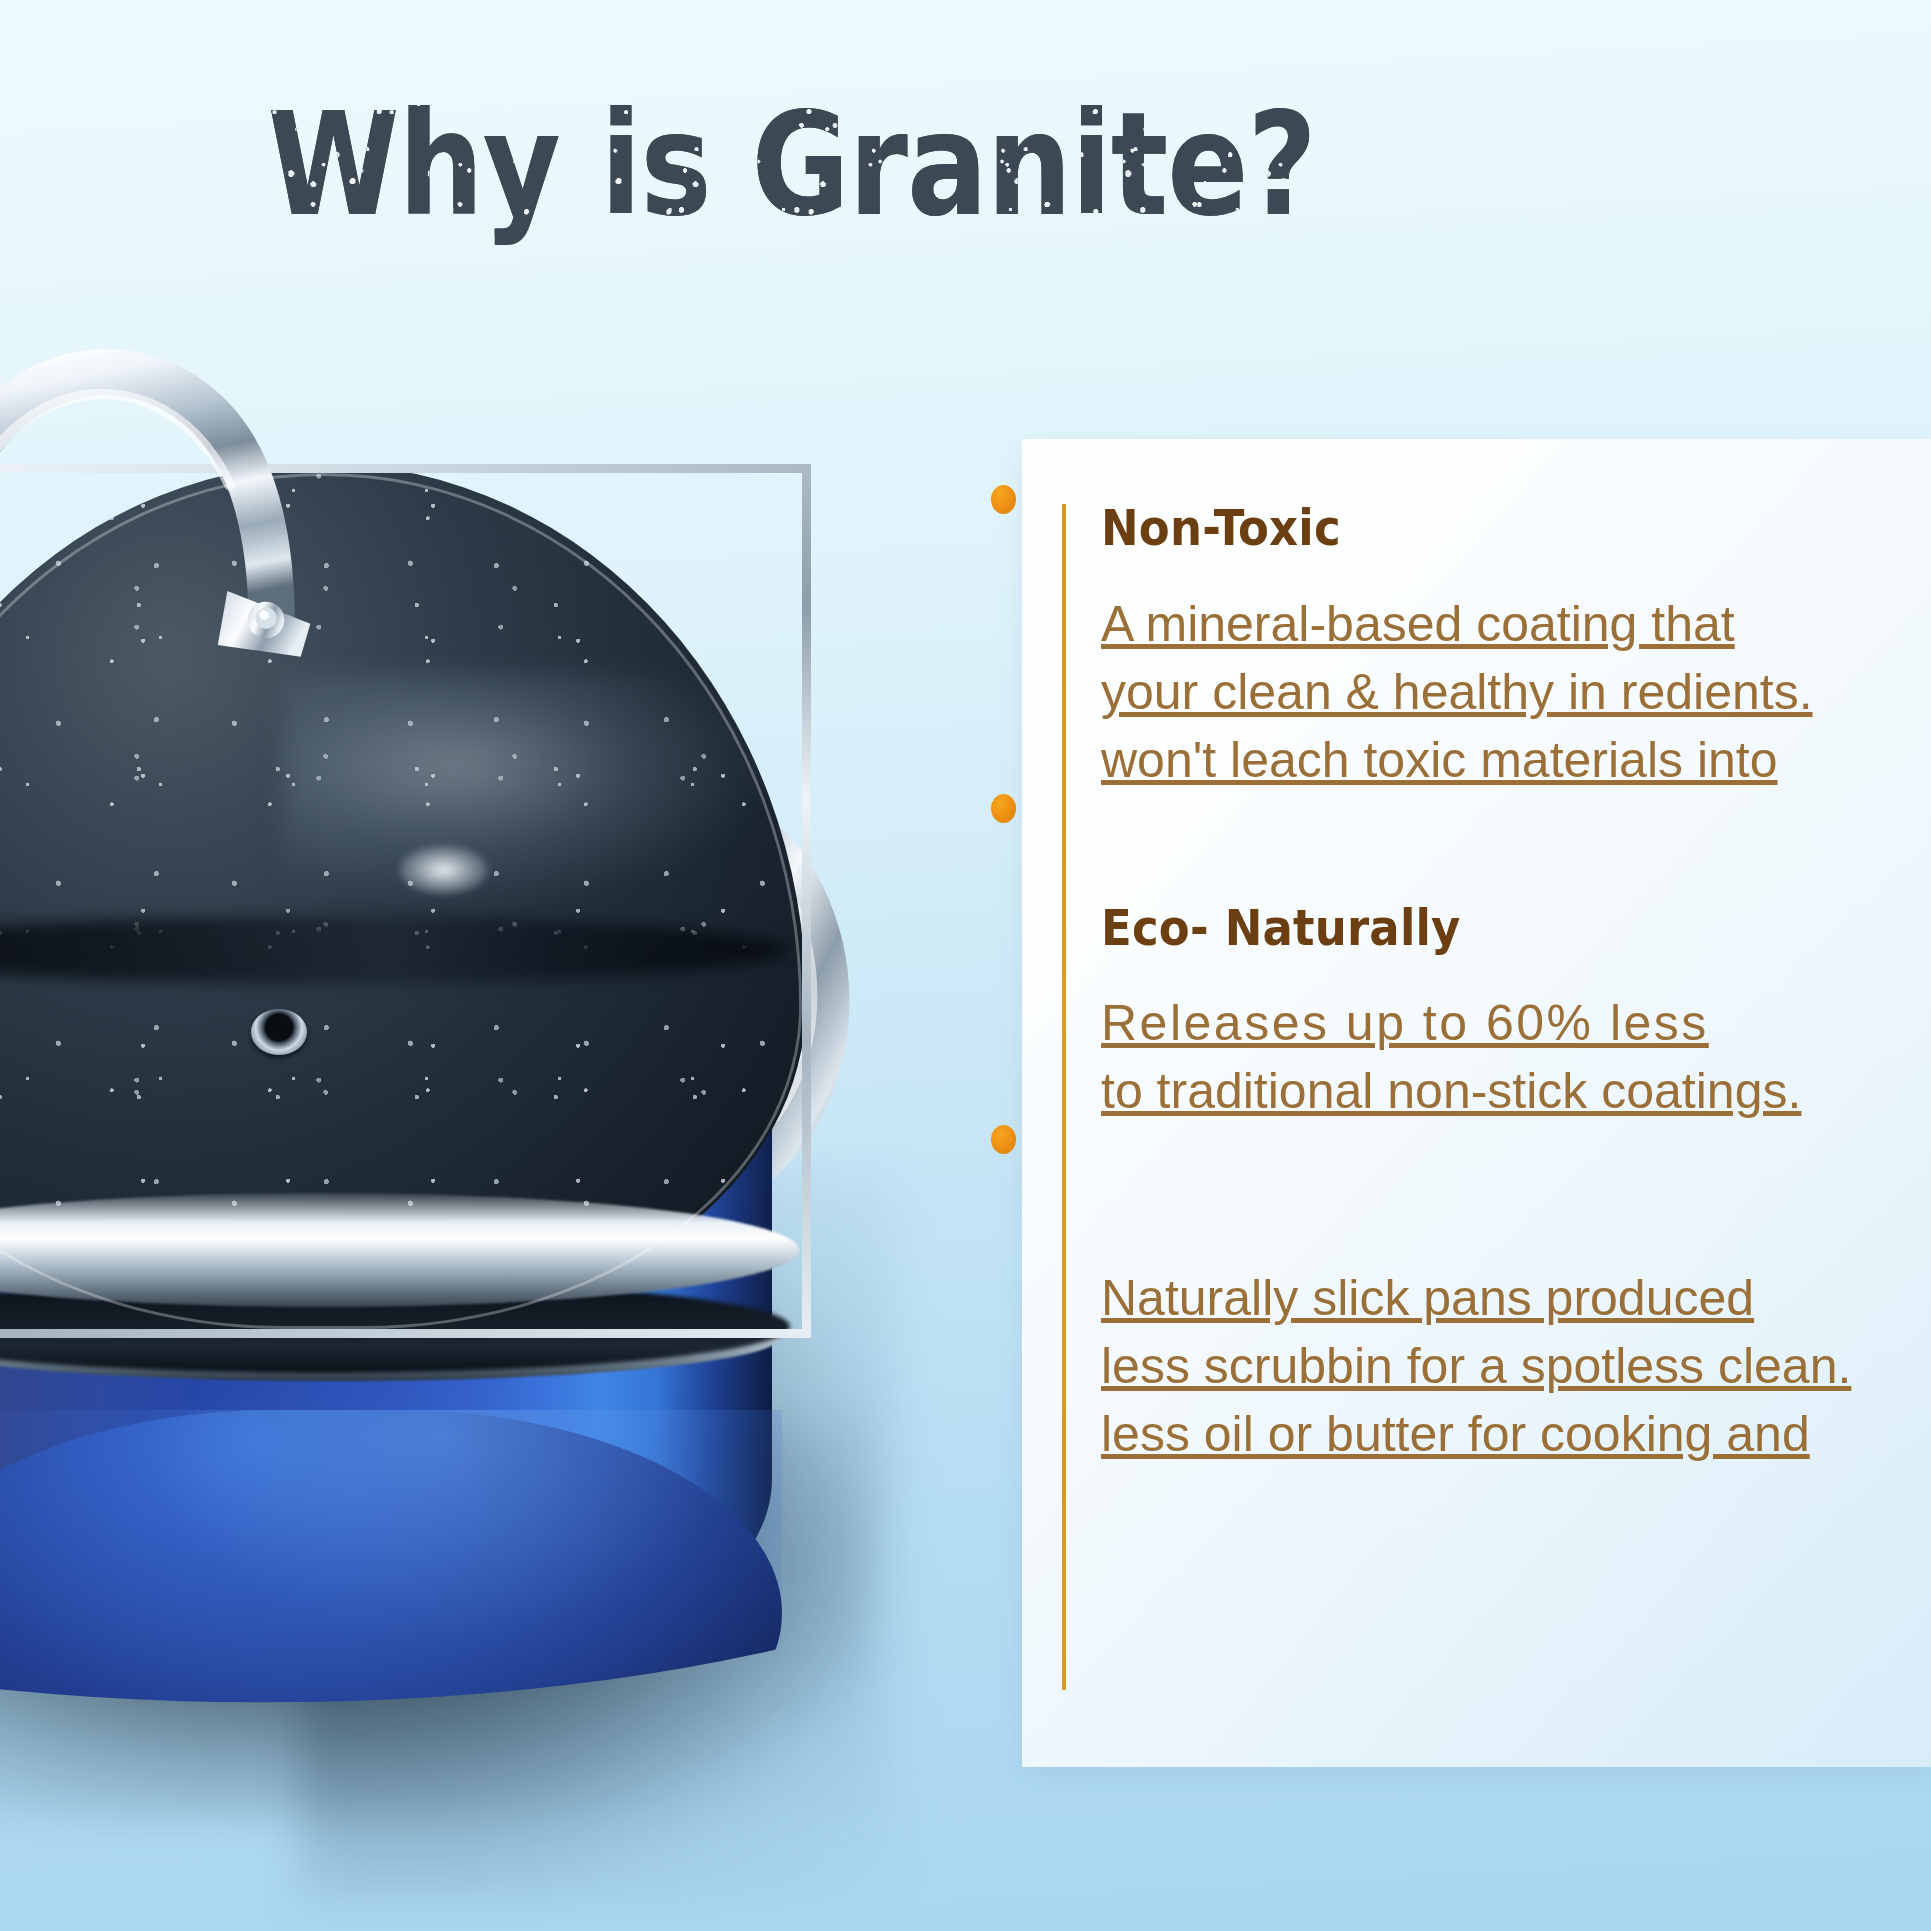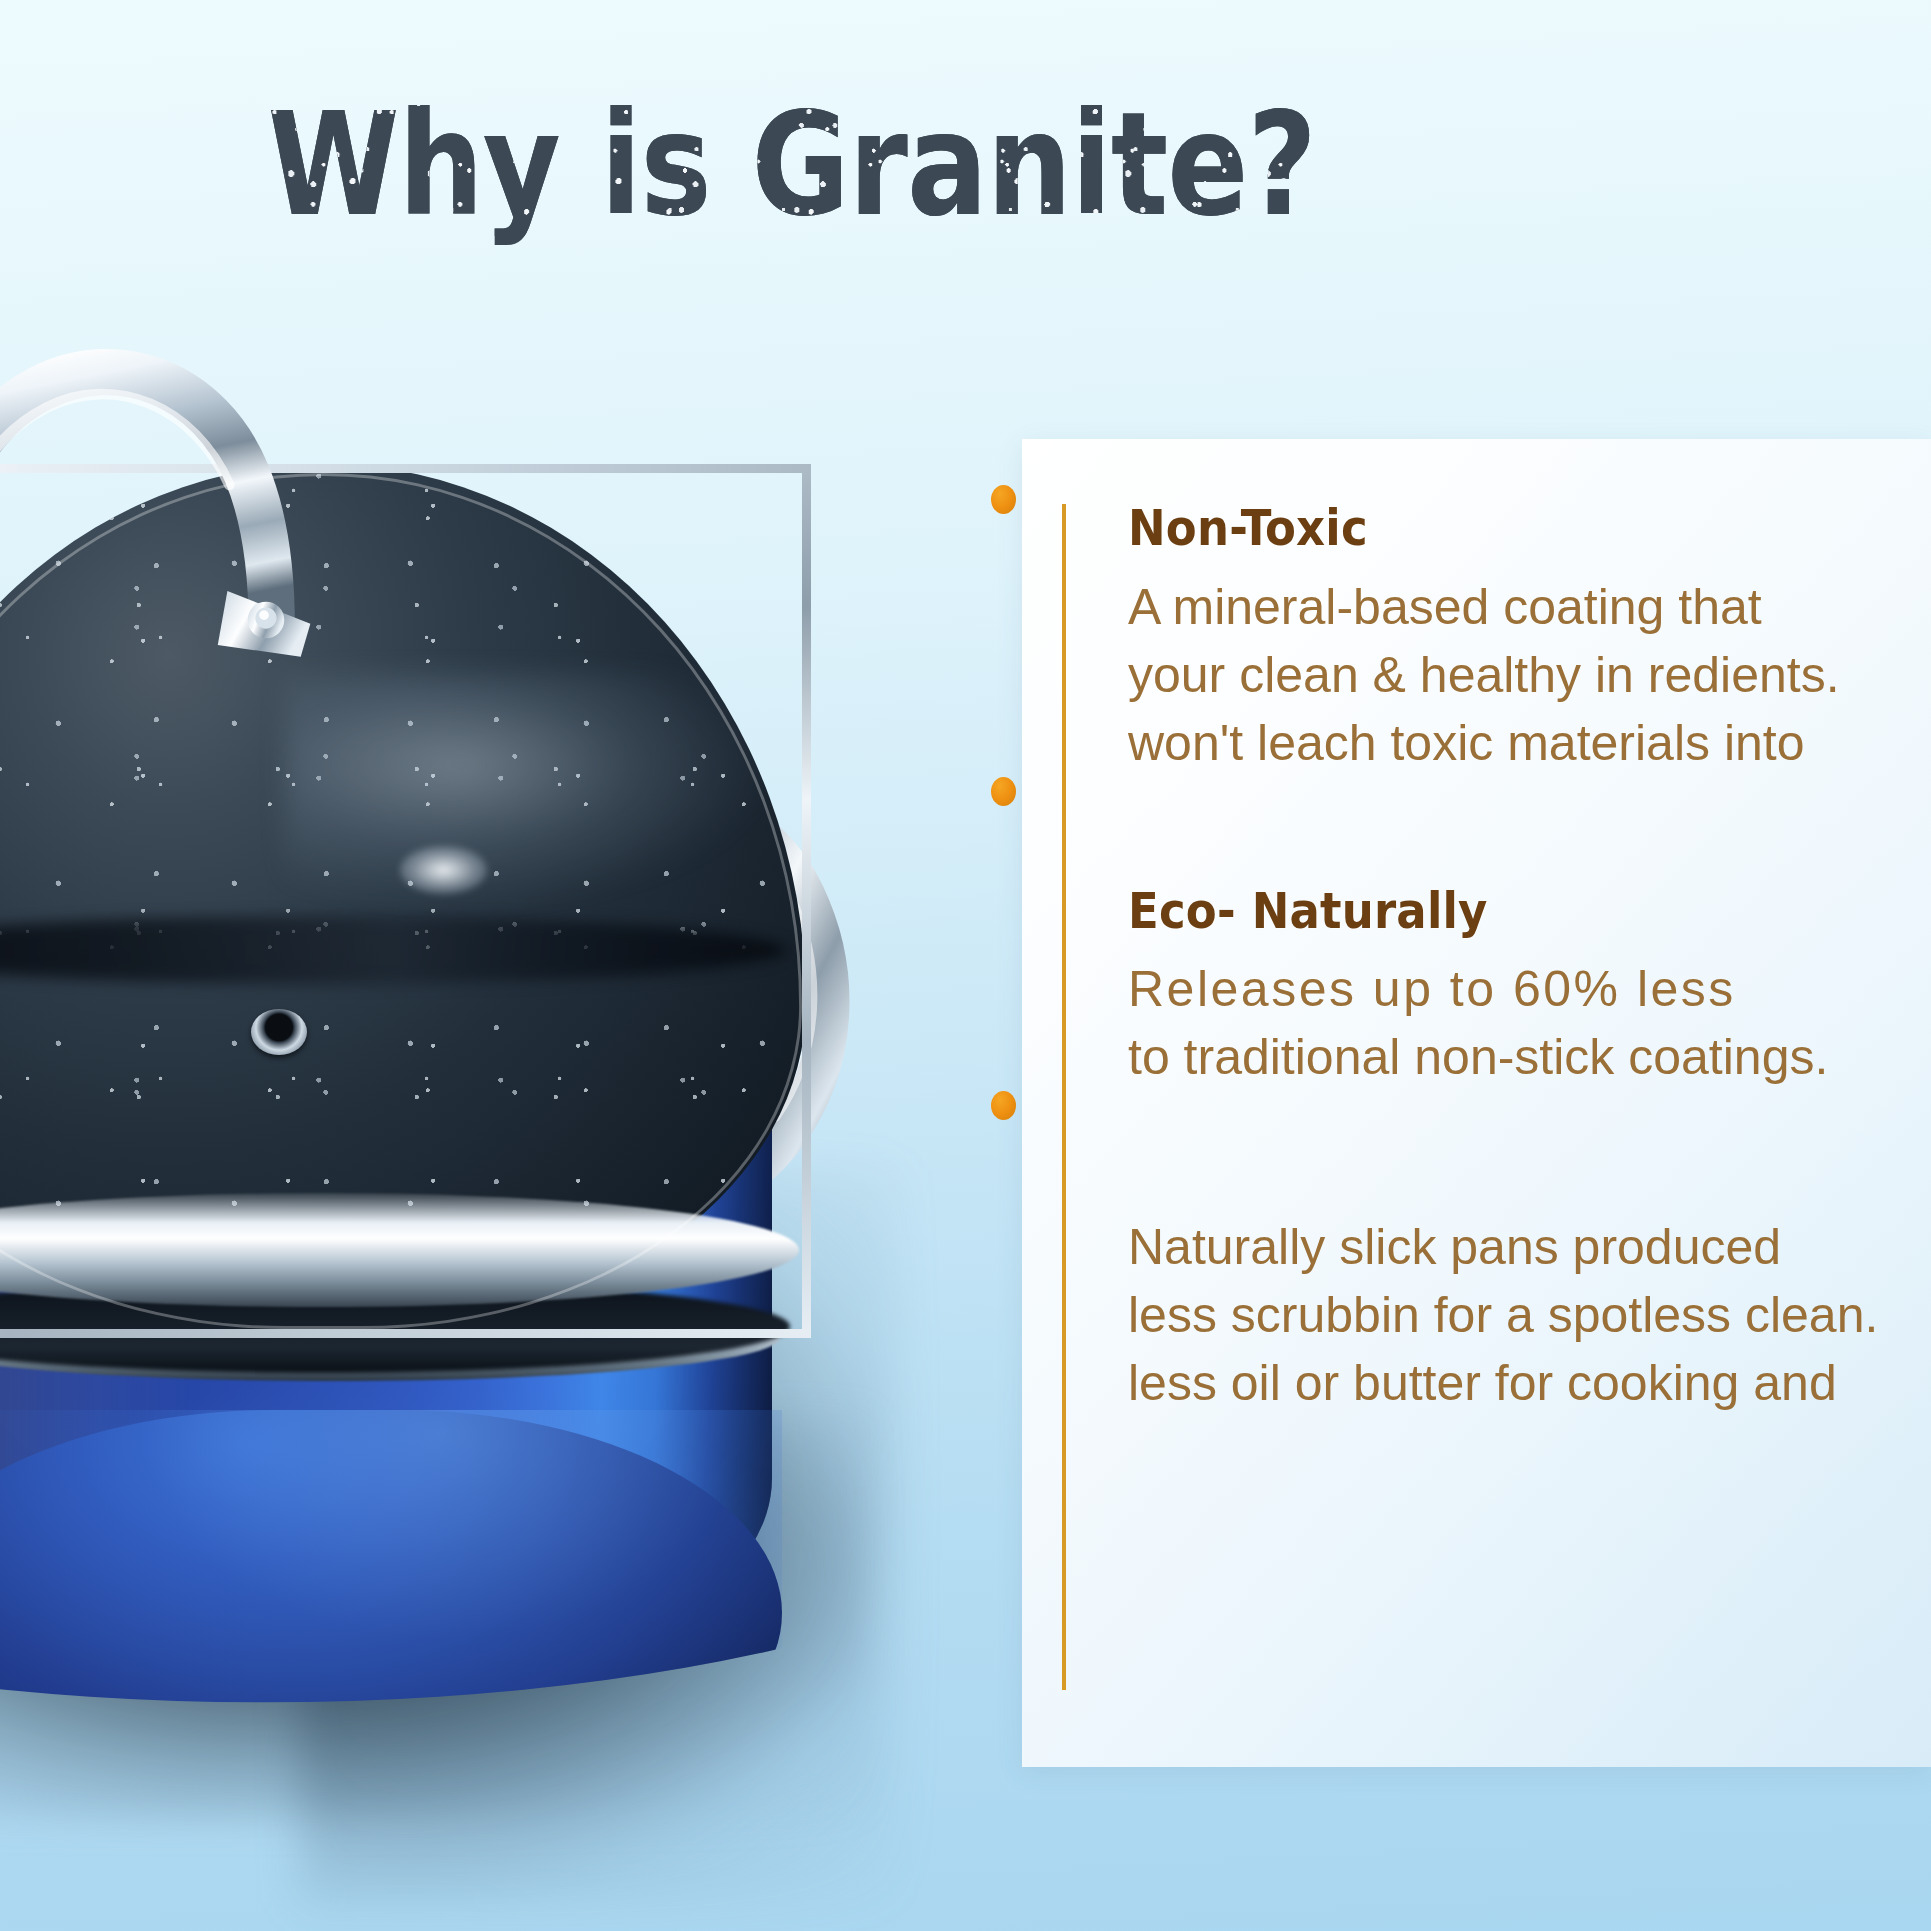--- a/index.html
+++ b/index.html
@@ -230,21 +230,21 @@
     position:absolute; left:1022px; top:439px; width:910px; height:1328px;
     background:linear-gradient(128deg,
       rgba(255,255,255,.985) 0%, rgba(253,254,255,.965) 22%,
       rgba(247,251,254,.93) 46%, rgba(240,248,253,.88) 68%,
       rgba(233,244,251,.82) 86%, rgba(228,241,250,.78) 100%);
     box-shadow:0 5.8px 25px rgba(60,100,130,.10);
     padding:46px 54px 42px 0;
   }
   .feature{
     position:relative;
-    padding-left:106px;
+    padding-left:79px;
   }
   #f0{ padding-top:17.4px; }
   #f1{ padding-top:108px; }
   #f2{ padding-top:104px; }
 
   
   #connector-line{
     position:absolute; left:1062px; top:504px; width:3.9px; height:1186px;
     background:#d79a25;
   }
@@ -257,26 +257,27 @@
   .feature-title{
     font-family:"DejaVu Sans Condensed","Liberation Sans",sans-serif;
     font-weight:700;
     font-size:50px;
     line-height:1.05;
     color:#6b3f12;
     letter-spacing:0.2px;
     text-shadow:1px 1px 0 rgba(255,255,255,.55);
   }
   .feature-body{
-    margin-top:18px;
+    margin-top:35px;
     font-family:"Liberation Sans", sans-serif;
     font-weight:400;
     font-size:50px;
     line-height:1.36;
     color:#9a7038;
+    text-decoration:underline;
   }
   .feature-body .ln{ display:block; white-space:nowrap; }
   .wide{ letter-spacing:2.5px; }
 </style>
 </head>
 <body>
 
 <div id="title-shadow">
   <span>Why is Granite?</span>
 </div>

